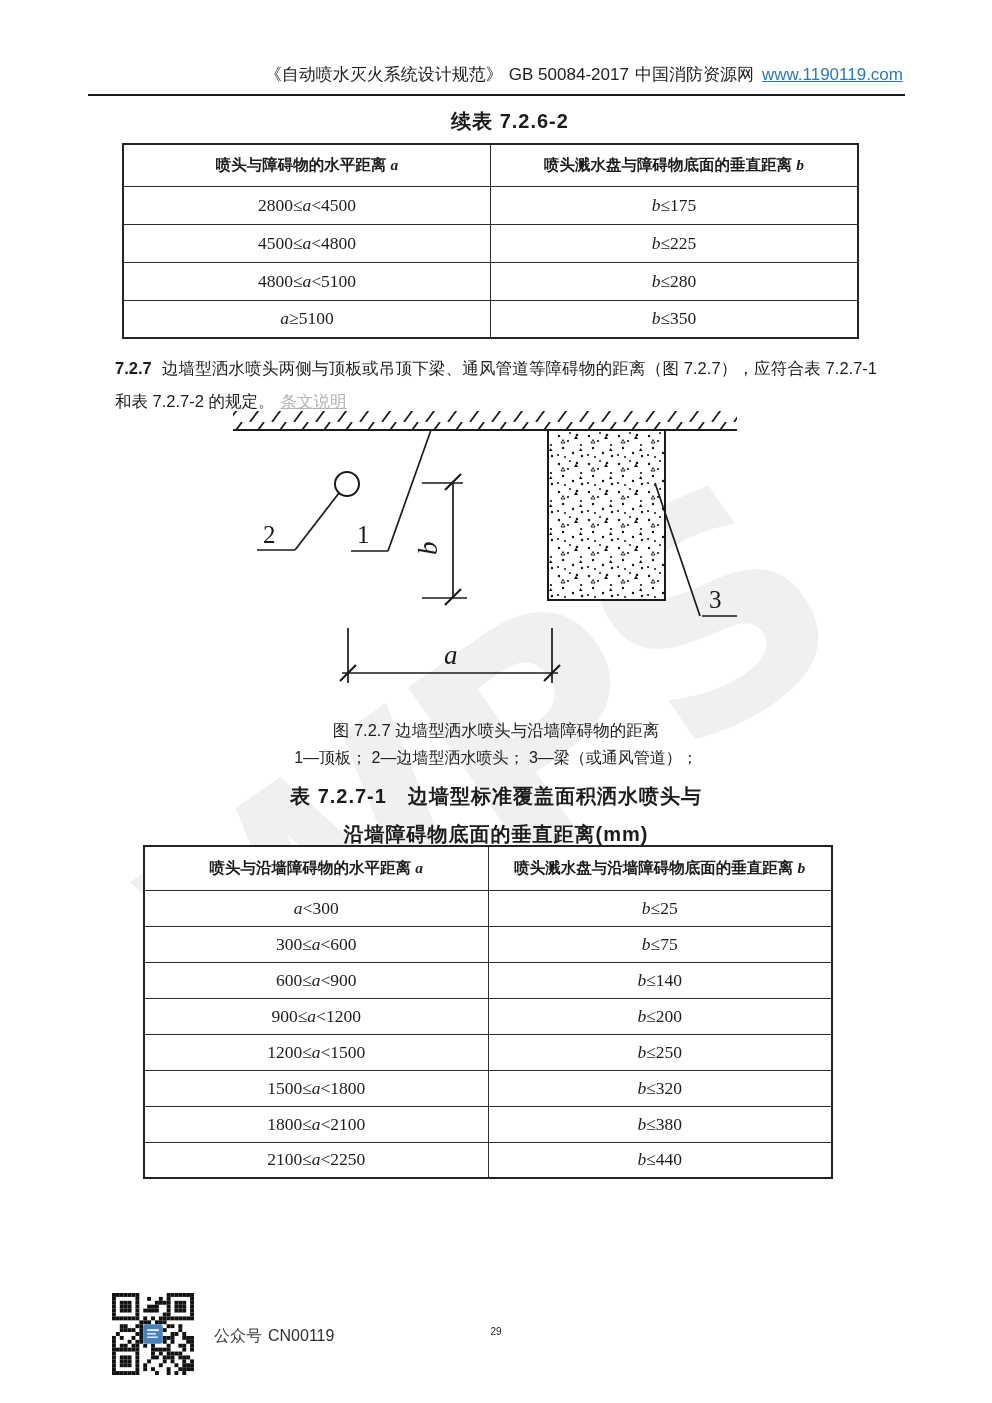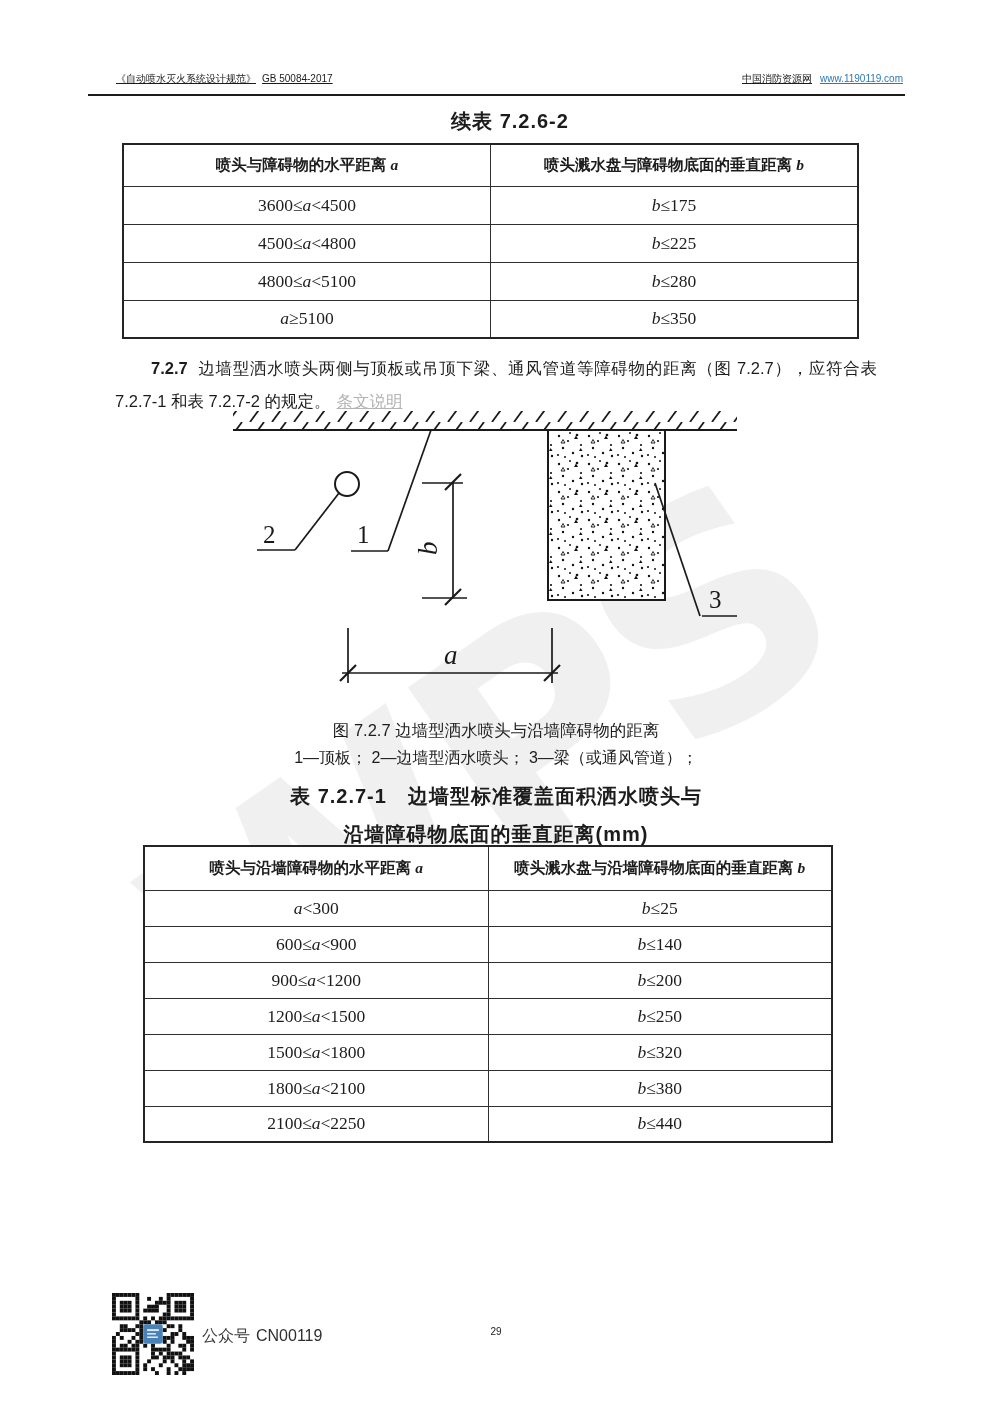--- a/index.html
+++ b/index.html
@@ -17,22 +17,22 @@
     display:flex; align-items:center; justify-content:center;
     z-index:0; pointer-events:none;
     transform:rotate(-35deg);
     font-family:"DejaVu Sans", sans-serif; font-weight:bold;
     font-size:300px; letter-spacing:-10px; color:#8a8a8a; opacity:0.12;
   }
 
   
   .header {
     position:absolute; left:88px; top:58px; width:817px; height:36px;
-    display:flex; justify-content:space-between; align-items:flex-end;
-    font-size:10px; padding:0 2px 8px 28px;text-decoration:underline;
+    display:flex; justify-content:flex-end; align-items:flex-end;
+    font-size:17px; padding:0 2px 8px 28px;
   }
   .header-rule { position:absolute; left:88px; top:94px; width:817px; height:2px; background:#1b1b1b; }
   .header .left span { margin-right:6px; }
   a.url-link { color:#2b78b6; text-decoration:underline; cursor:pointer; }
   .site-name { color:#222; margin-right:8px; }
 
   .doc-title {
     position:absolute; left:0; top:108px; width:100%;
     text-align:center; font-size:20px; font-weight:bold; letter-spacing:1px;padding-left:28px;
   }
@@ -52,38 +52,38 @@
   #table1 td { height:38px; }
   #table2 { position:absolute; left:143px; top:845px; width:690px; }
   #table2 th { height:44px; }
   #table2 td { height:36px; }
 
   
   .clause {
     position:absolute; left:115px; top:352px; width:762px;
     font-size:16.5px; line-height:33px; text-align:justify;
   }
-  .clause .num { font-weight:bold; margin-right:10px;margin-left:36px; }
+  .clause .num { font-weight:bold; margin-right:10px; }
   a.gray-link { color:#b4b4b4; text-decoration:underline; cursor:pointer; margin-left:6px; }
 
   
   .diagram { position:absolute; left:225px; top:403px; }
   .diagram text { font-family:"Liberation Serif", serif; font-size:25px; fill:#1a1a1a; }
   .diagram .dvar { font-style:italic; font-size:27px; }
 
   
   .captions { position:absolute; left:0; top:720px; width:100%; text-align:center; }
   .fig-caption { font-size:16.5px; font-weight:400; }
   .fig-legend  { font-size:16px; margin-top:6px; }
   .tbl-title-1 { font-size:20px; font-weight:bold; margin-top:14px; letter-spacing:1px; }
   .tbl-title-2 { font-size:20px; font-weight:bold; margin-top:11px; letter-spacing:1px; }
 
   
   .qr { position:absolute; left:112px; top:1293px; width:82px; height:82px; }
-  .account { position:absolute; left:202px; top:1326px; font-size:16px; color:#3a3a3a; }
+  .account { position:absolute; left:214px; top:1326px; font-size:16px; color:#3a3a3a; }
   .account b { font-weight:normal; color:#2f2f2f; margin-left:6px; }
   .page-num { position:absolute; left:0; top:1326px; width:100%; text-align:center; font-size:10px; color:#222; }
 </style>
 </head>
 <body>
 
 <div class="page">
 
   <div class="watermark">WPS</div>
 
@@ -103,21 +103,21 @@
 
     <table class="grid" id="table1">
       <thead>
         <tr>
           <th><span>喷头与障碍物的水平距离 </span><span class="v">a</span></th>
           <th><span>喷头溅水盘与障碍物底面的垂直距离 </span><span class="v">b</span></th>
         </tr>
       </thead>
       <tbody>
         <tr>
-            <td><span>3600≤</span><span class="v">a</span><span>&lt;4500</span></td>
+            <td><span>2800≤</span><span class="v">a</span><span>&lt;4500</span></td>
             <td><span></span><span class="v">b</span><span>≤175</span></td>
           </tr>
         <tr>
             <td><span>4500≤</span><span class="v">a</span><span>&lt;4800</span></td>
             <td><span></span><span class="v">b</span><span>≤225</span></td>
           </tr>
         <tr>
             <td><span>4800≤</span><span class="v">a</span><span>&lt;5100</span></td>
             <td><span></span><span class="v">b</span><span>≤280</span></td>
           </tr>
@@ -210,20 +210,24 @@
       <thead>
         <tr>
           <th><span>喷头与沿墙障碍物的水平距离 </span><span class="v">a</span></th>
           <th><span>喷头溅水盘与沿墙障碍物底面的垂直距离 </span><span class="v">b</span></th>
         </tr>
       </thead>
       <tbody>
         <tr>
             <td><span></span><span class="v">a</span><span>&lt;300</span></td>
             <td><span></span><span class="v">b</span><span>≤25</span></td>
+          </tr>
+        <tr>
+            <td><span>300≤</span><span class="v">a</span><span>&lt;600</span></td>
+            <td><span></span><span class="v">b</span><span>≤75</span></td>
           </tr>
         <tr>
             <td><span>600≤</span><span class="v">a</span><span>&lt;900</span></td>
             <td><span></span><span class="v">b</span><span>≤140</span></td>
           </tr>
         <tr>
             <td><span>900≤</span><span class="v">a</span><span>&lt;1200</span></td>
             <td><span></span><span class="v">b</span><span>≤200</span></td>
           </tr>
         <tr>

